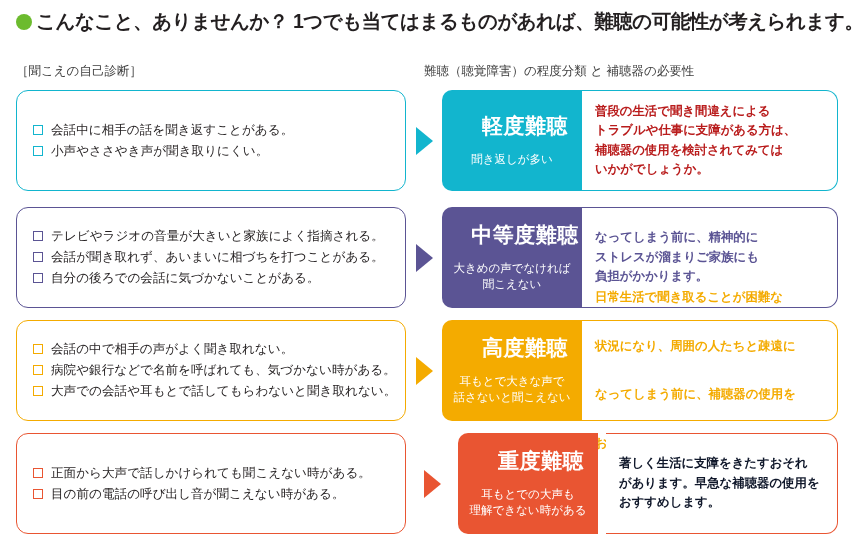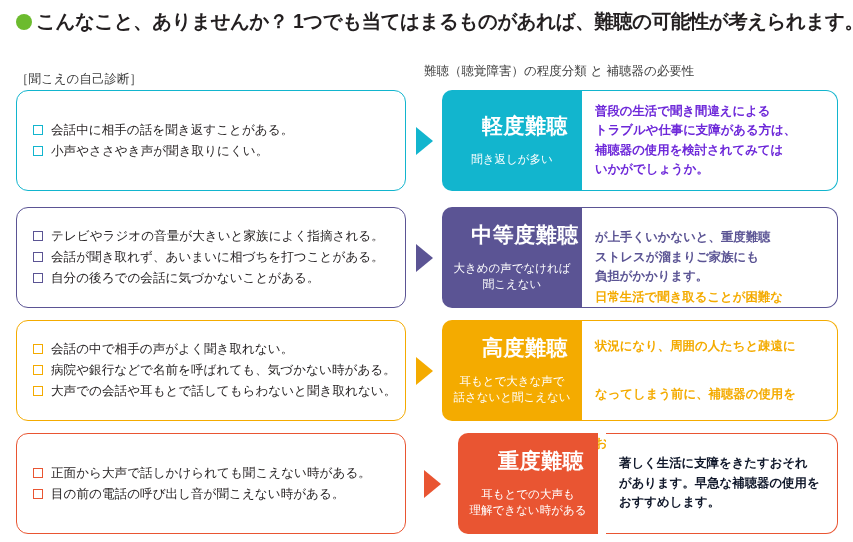--- a/index.html
+++ b/index.html
@@ -35,21 +35,21 @@
     white-space:nowrap;
   }
 
   
   .col-head{
     position:absolute;
     font-size:12.5px;
     color:#3d3d3d;
     white-space:nowrap;
   }
-  #head-left{ left:16px; top:71px; }
+  #head-left{ left:16px; top:63px; }
   #head-right{ left:424px; top:63px; }
 
   
   .row{
     position:absolute;
     left:16px;
     width:822px;
     display:flex;
     align-items:stretch;
   }
@@ -177,21 +177,21 @@
     </div>
   <div class="arrow-wrap">
     <div class="arrow" style="border-left-color: rgb(18, 181, 206);"></div>
   </div>
   <div class="grade-block" style="background: rgb(18, 181, 206);">
     <div class="grade-name">軽度難聴</div>
     <div class="grade-sub">
         <div>聞き返しが多い</div>
       </div>
   </div>
-  <div class="desc-panel" style="border-color: rgb(18, 181, 206); color: #6d28d9;">
+  <div class="desc-panel" style="border-color: rgb(18, 181, 206); color: #b91c1c;">
       <div class="desc-line">普段の生活で聞き間違えによる</div>
       <div class="desc-line">トラブルや仕事に支障がある方は、</div>
       <div class="desc-line">補聴器の使用を検討されてみては</div>
       <div class="desc-line">いかがでしょうか。</div>
     </div>
 </div>
 
 <div class="row" id="row-1">
   <div class="check-card" style="border-color: rgb(91, 84, 148);">
       <div class="check-item">
@@ -211,21 +211,21 @@
     <div class="arrow" style="border-left-color: rgb(91, 84, 148);"></div>
   </div>
   <div class="grade-block" style="background: rgb(91, 84, 148);">
     <div class="grade-name">中等度難聴</div>
     <div class="grade-sub">
         <div>大きめの声でなければ</div>
         <div>聞こえない</div>
       </div>
   </div>
   <div class="desc-panel" style="border-color: rgb(91, 84, 148); color: rgb(91, 84, 148);">
-      <div class="desc-line">が上手くいかないと、重度難聴</div>
+      <div class="desc-line">なってしまう前に、精神的に</div>
       <div class="desc-line">ストレスが溜まりご家族にも</div>
       <div class="desc-line">負担がかかります。</div>
     </div>
 </div>
 
 <div class="row" id="row-2">
   <div class="check-card" style="border-color: rgb(244, 171, 0);">
       <div class="check-item">
         <span class="check-box" style="border-color: rgb(244, 171, 0);"></span>
         <span class="check-label">会話の中で相手の声がよく聞き取れない。</span>

